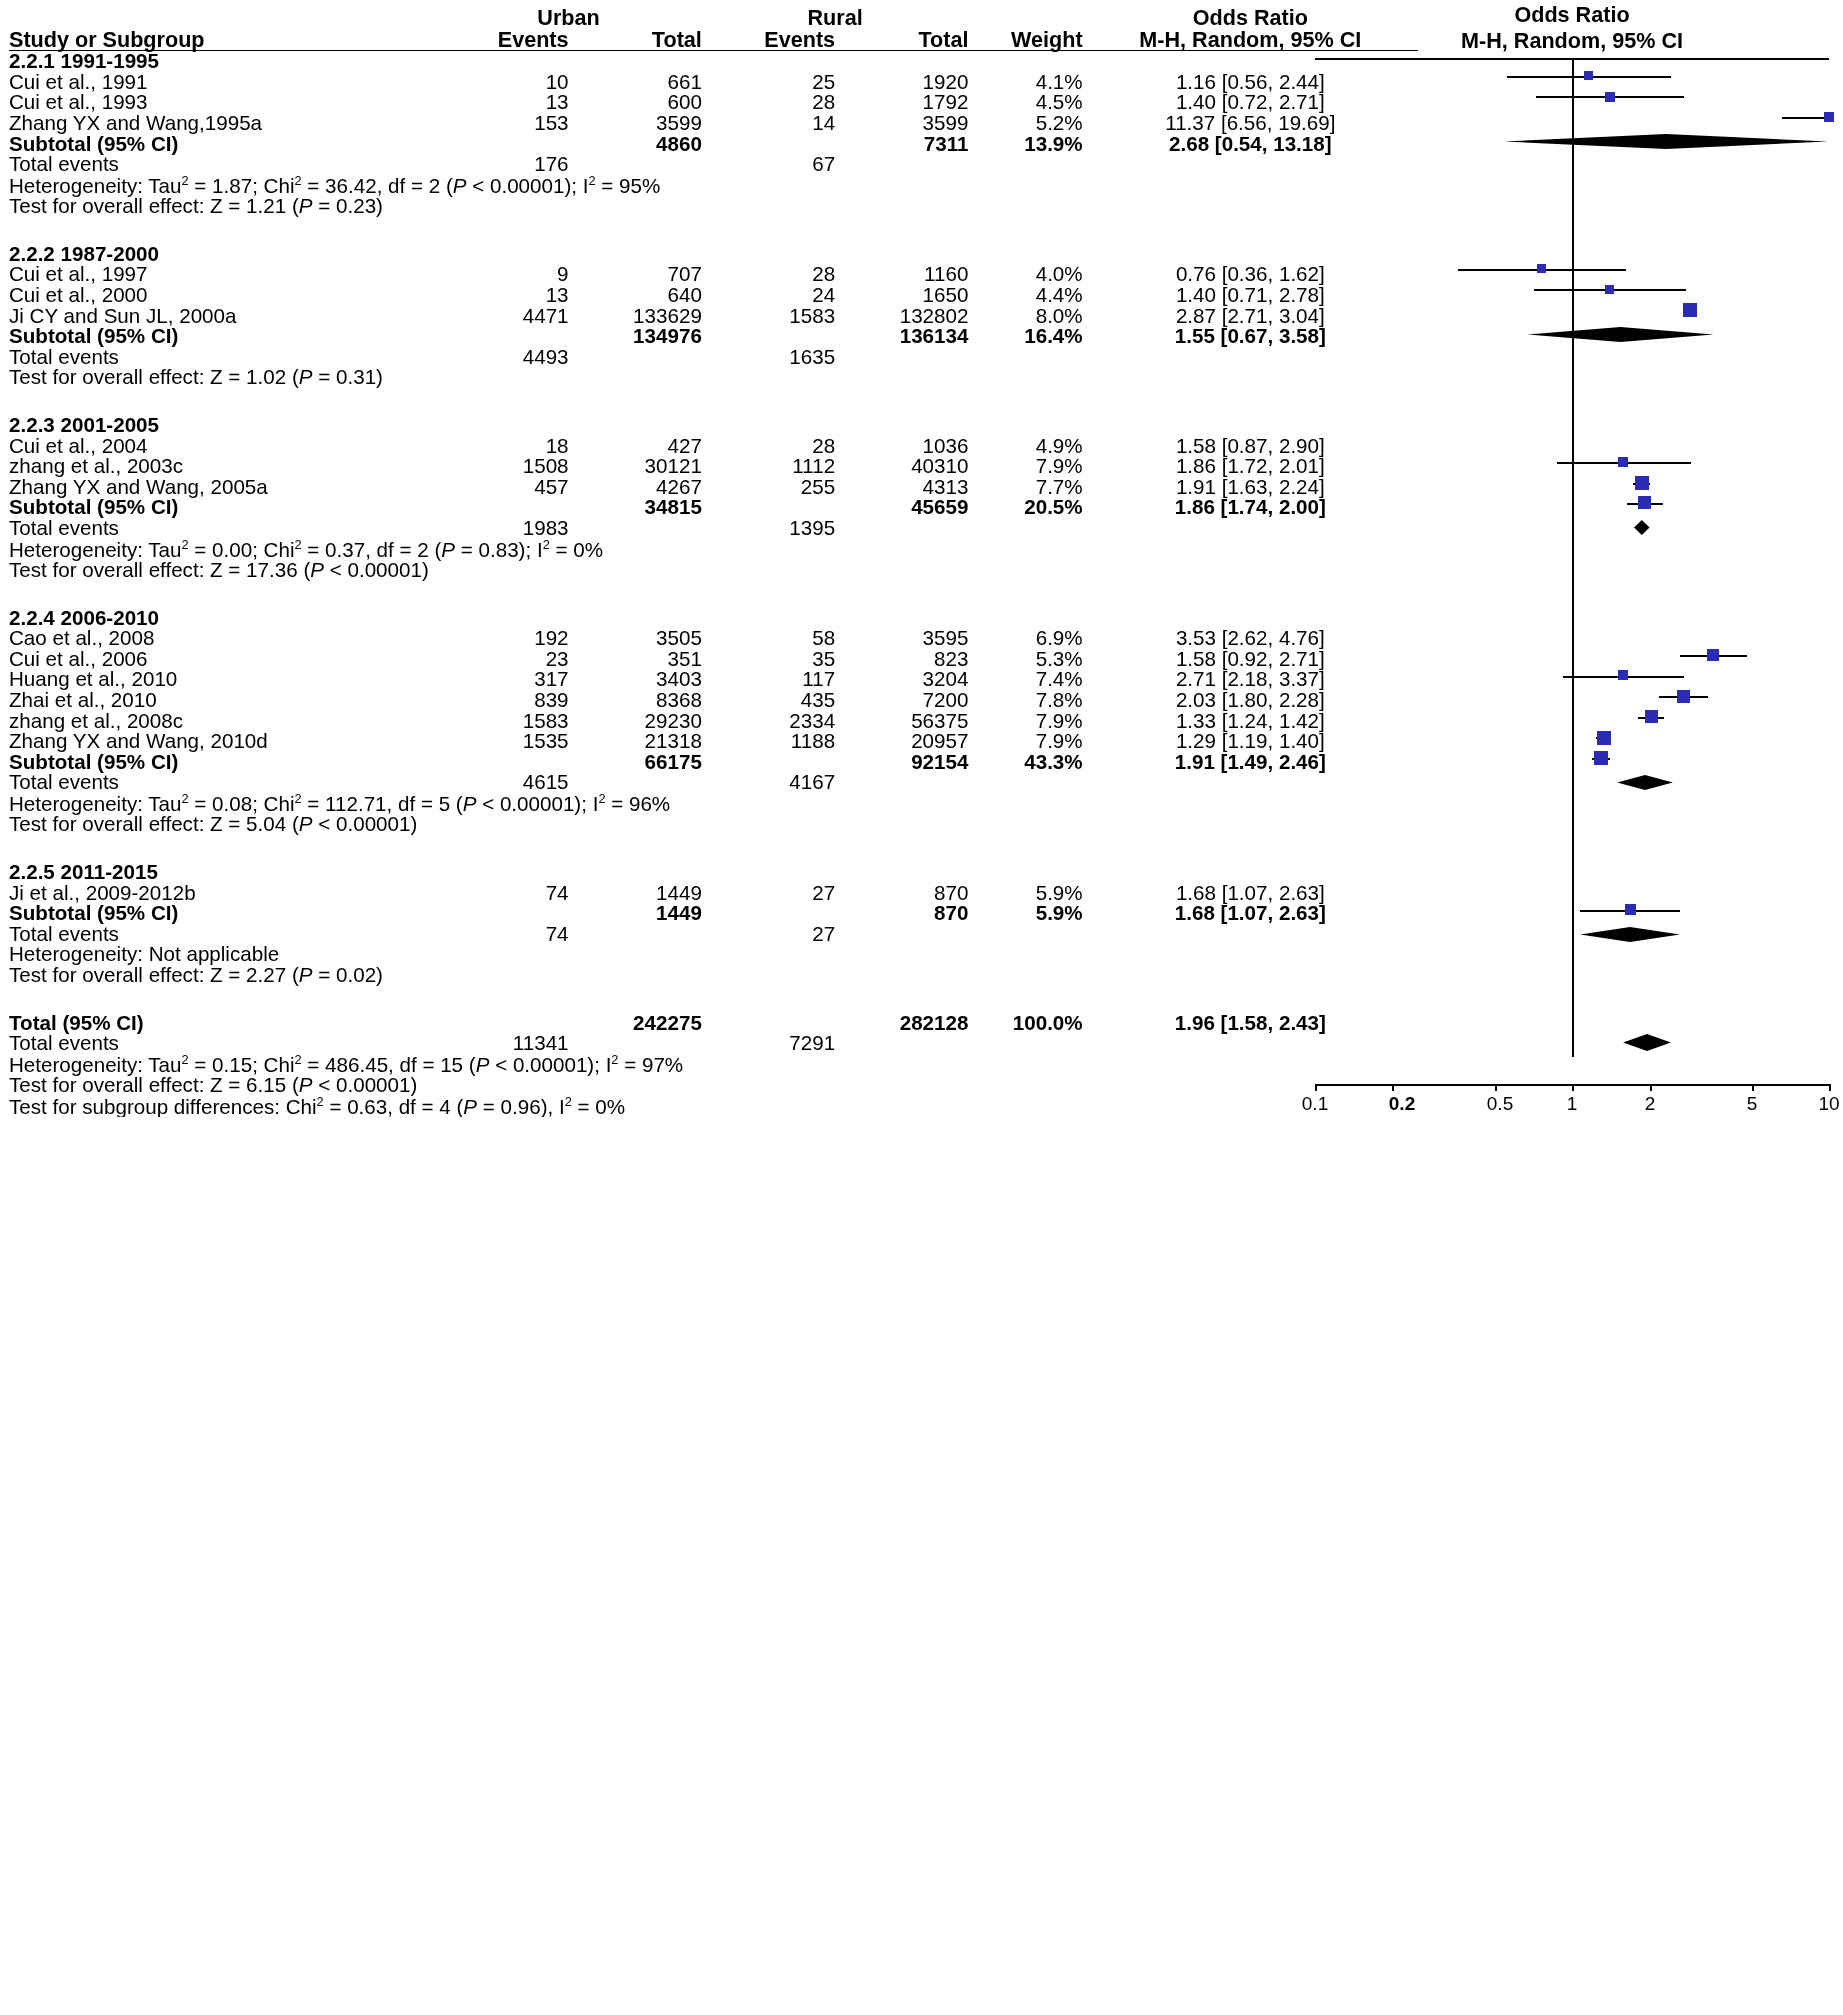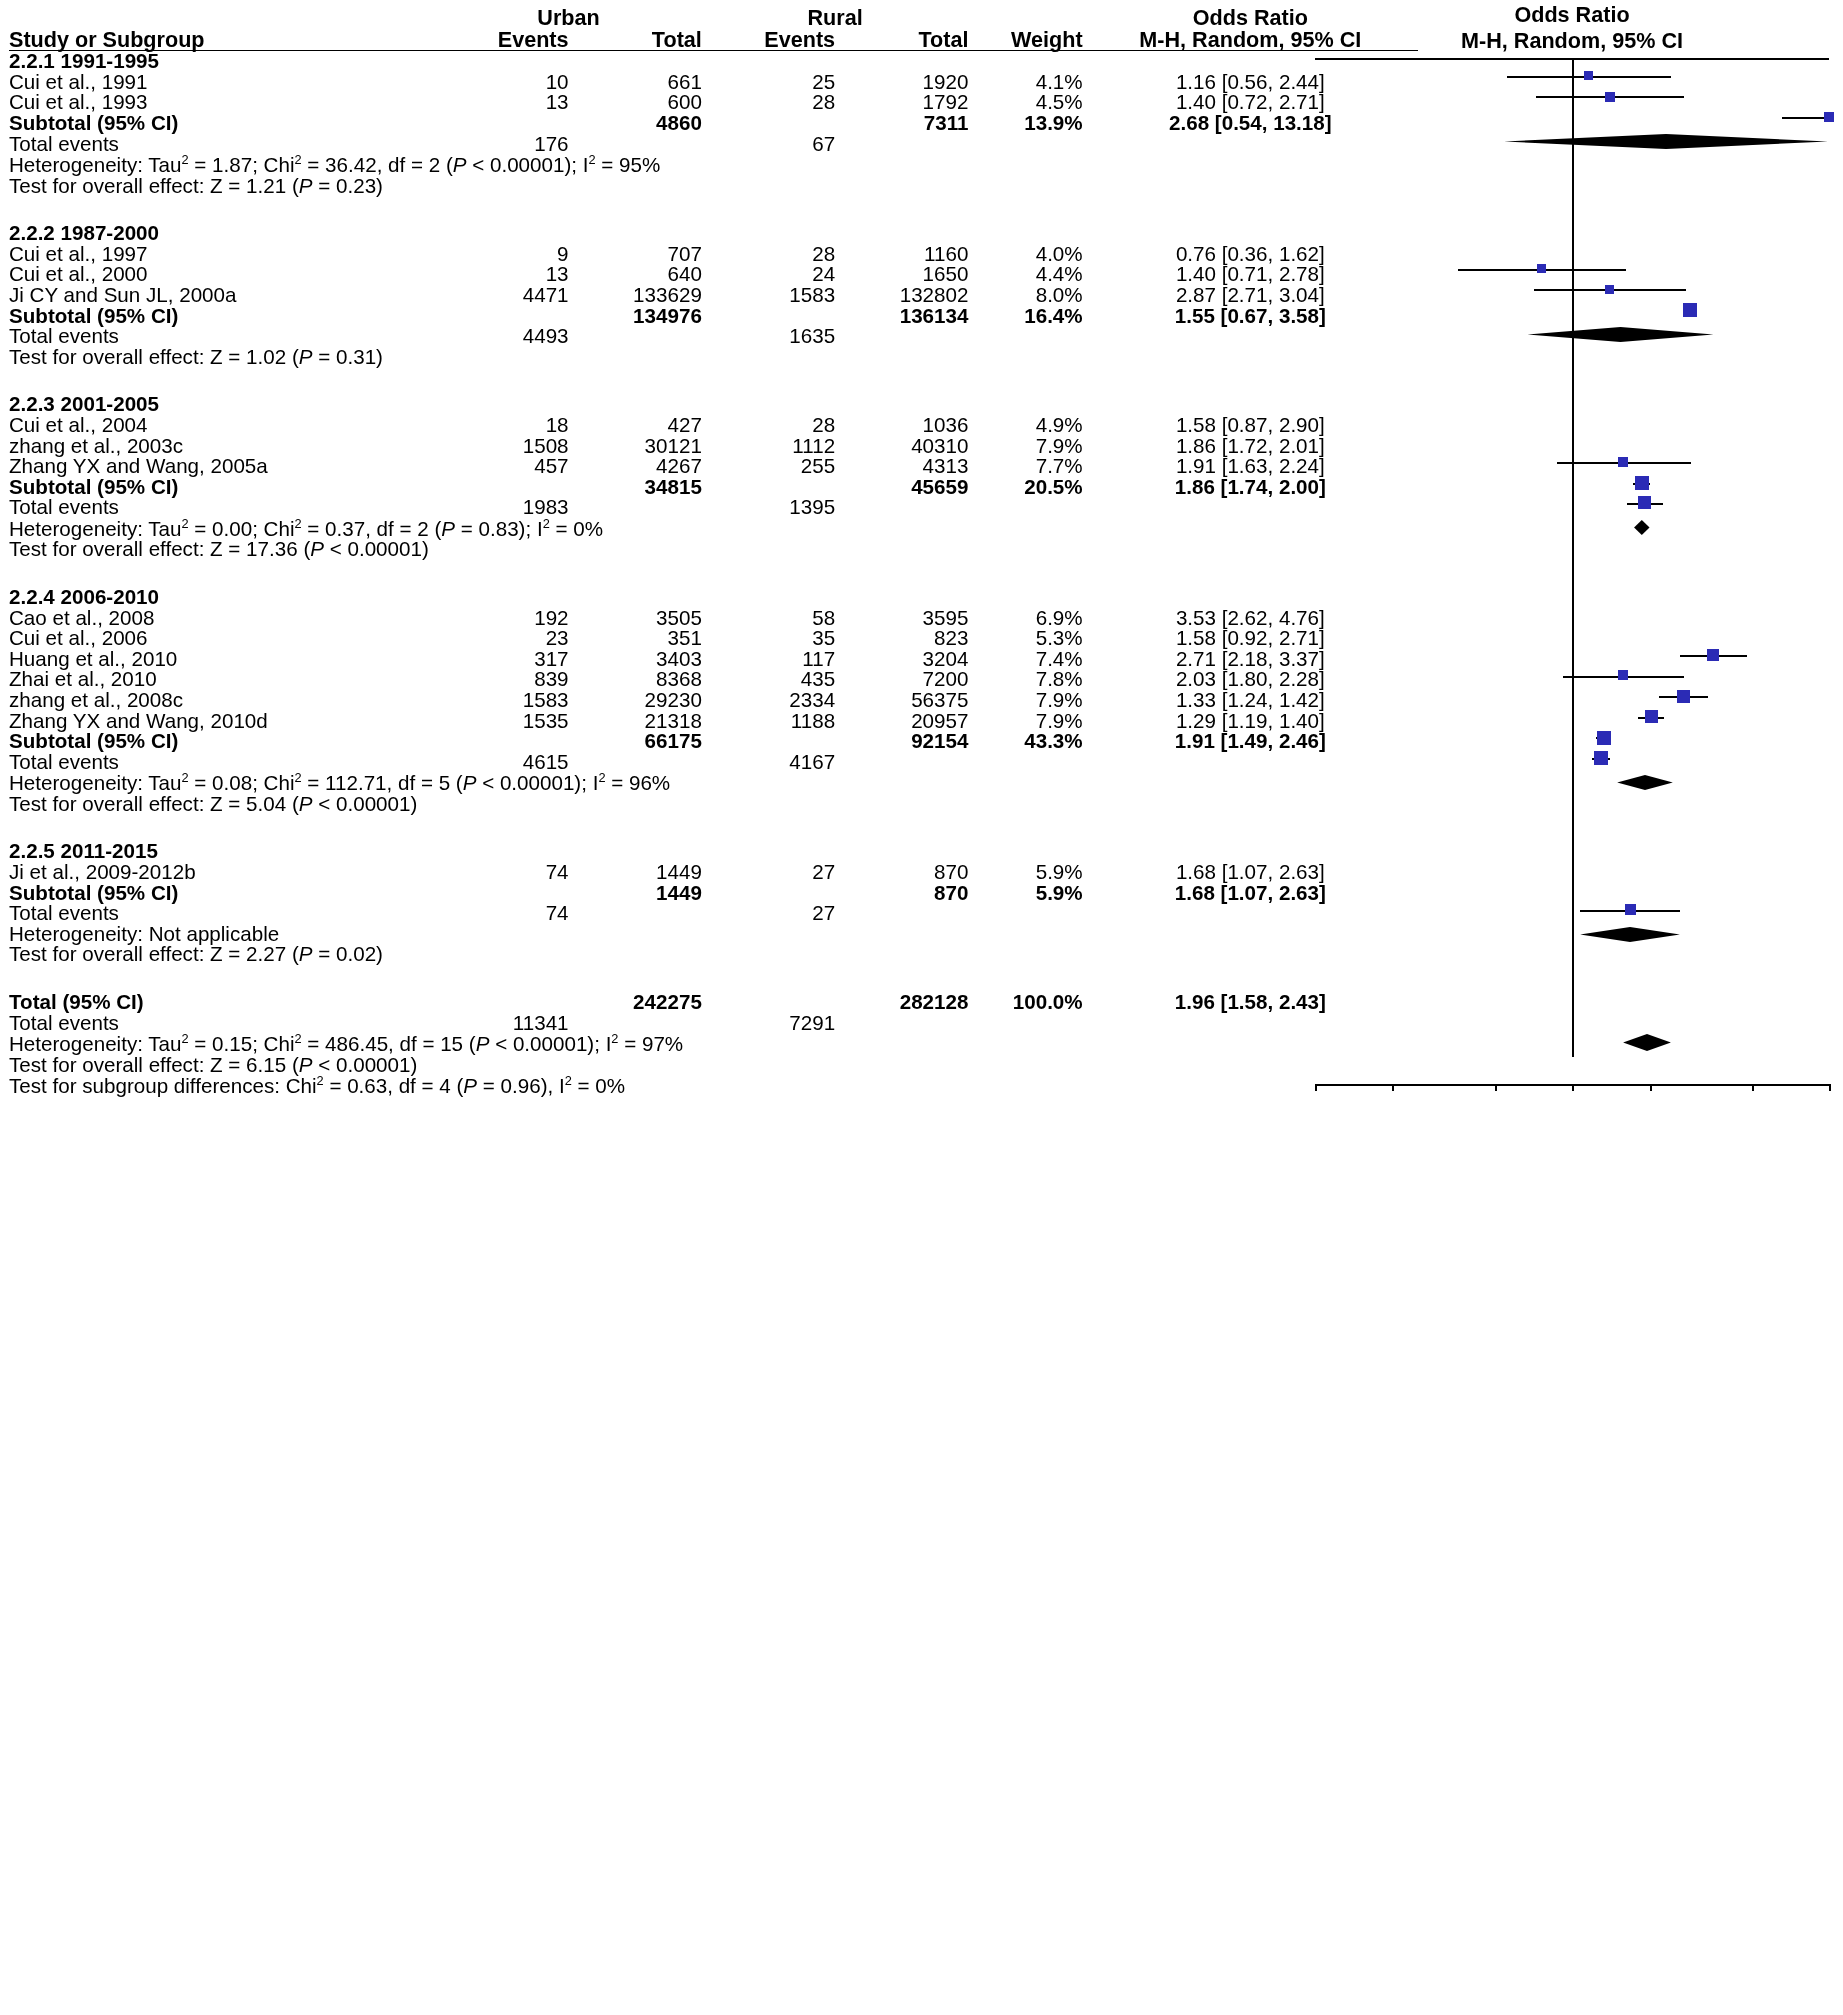--- a/index.html
+++ b/index.html
@@ -120,20 +120,29 @@
           <td class="c-or">1.16 [0.56, 2.44]</td>
         </tr>
         <tr class="study">
           <td>Cui et al., 1993</td>
           <td class="c-ue">13</td>
           <td class="c-ut">600</td>
           <td class="c-re">28</td>
           <td class="c-rt">1792</td>
           <td class="c-w">4.5%</td>
           <td class="c-or">1.40 [0.72, 2.71]</td>
+        </tr>
+        <tr class="study">
+          <td>Zhang YX and Wang,1995a</td>
+          <td class="c-ue">153</td>
+          <td class="c-ut">3599</td>
+          <td class="c-re">14</td>
+          <td class="c-rt">3599</td>
+          <td class="c-w">5.2%</td>
+          <td class="c-or">11.37 [6.56, 19.69]</td>
         </tr>
         <tr class="subtotal">
           <td>Subtotal (95% CI)</td>
           <td class="c-ue"></td>
           <td class="c-ut">4860</td>
           <td class="c-re"></td>
           <td class="c-rt">7311</td>
           <td class="c-w">13.9%</td>
           <td class="c-or">2.68 [0.54, 13.18]</td>
         </tr>
@@ -476,21 +485,21 @@
           </svg></div>
         <div style="position: absolute; left: 315px; top: 1032px; width: 48px; height: 17px;"><svg width="48" height="17" viewBox="0 0 95.5310343750275 34">
             <polygon points="0,17 47.76551718751375,0 95.5310343750275,17 47.76551718751375,34" fill="#000"></polygon>
           </svg></div>
       </div>
     <div class="axis" id="axis" style="top: 1084px;">
       <div class="aline"></div>
     <div class="tick" style="left: 0px;"></div>
         <div class="tlab" style="left: 0px;">0.1</div>
         <div class="tick" style="left: 77px;"></div>
-        <div class="tlab" style="left: 77px;">0.2</div>
+        <div class="tlab" style="left: 87px; font-weight: bold;">0.2</div>
         <div class="tick" style="left: 180px;"></div>
         <div class="tlab" style="left: 185px;">0.5</div>
         <div class="tick" style="left: 257px;"></div>
         <div class="tlab" style="left: 257px;">1</div>
         <div class="tick" style="left: 335px;"></div>
         <div class="tlab" style="left: 335px;">2</div>
         <div class="tick" style="left: 437px;"></div>
         <div class="tlab" style="left: 437px;">5</div>
         <div class="tick" style="left: 514px;"></div>
         <div class="tlab" style="left: 514px;">10</div>

